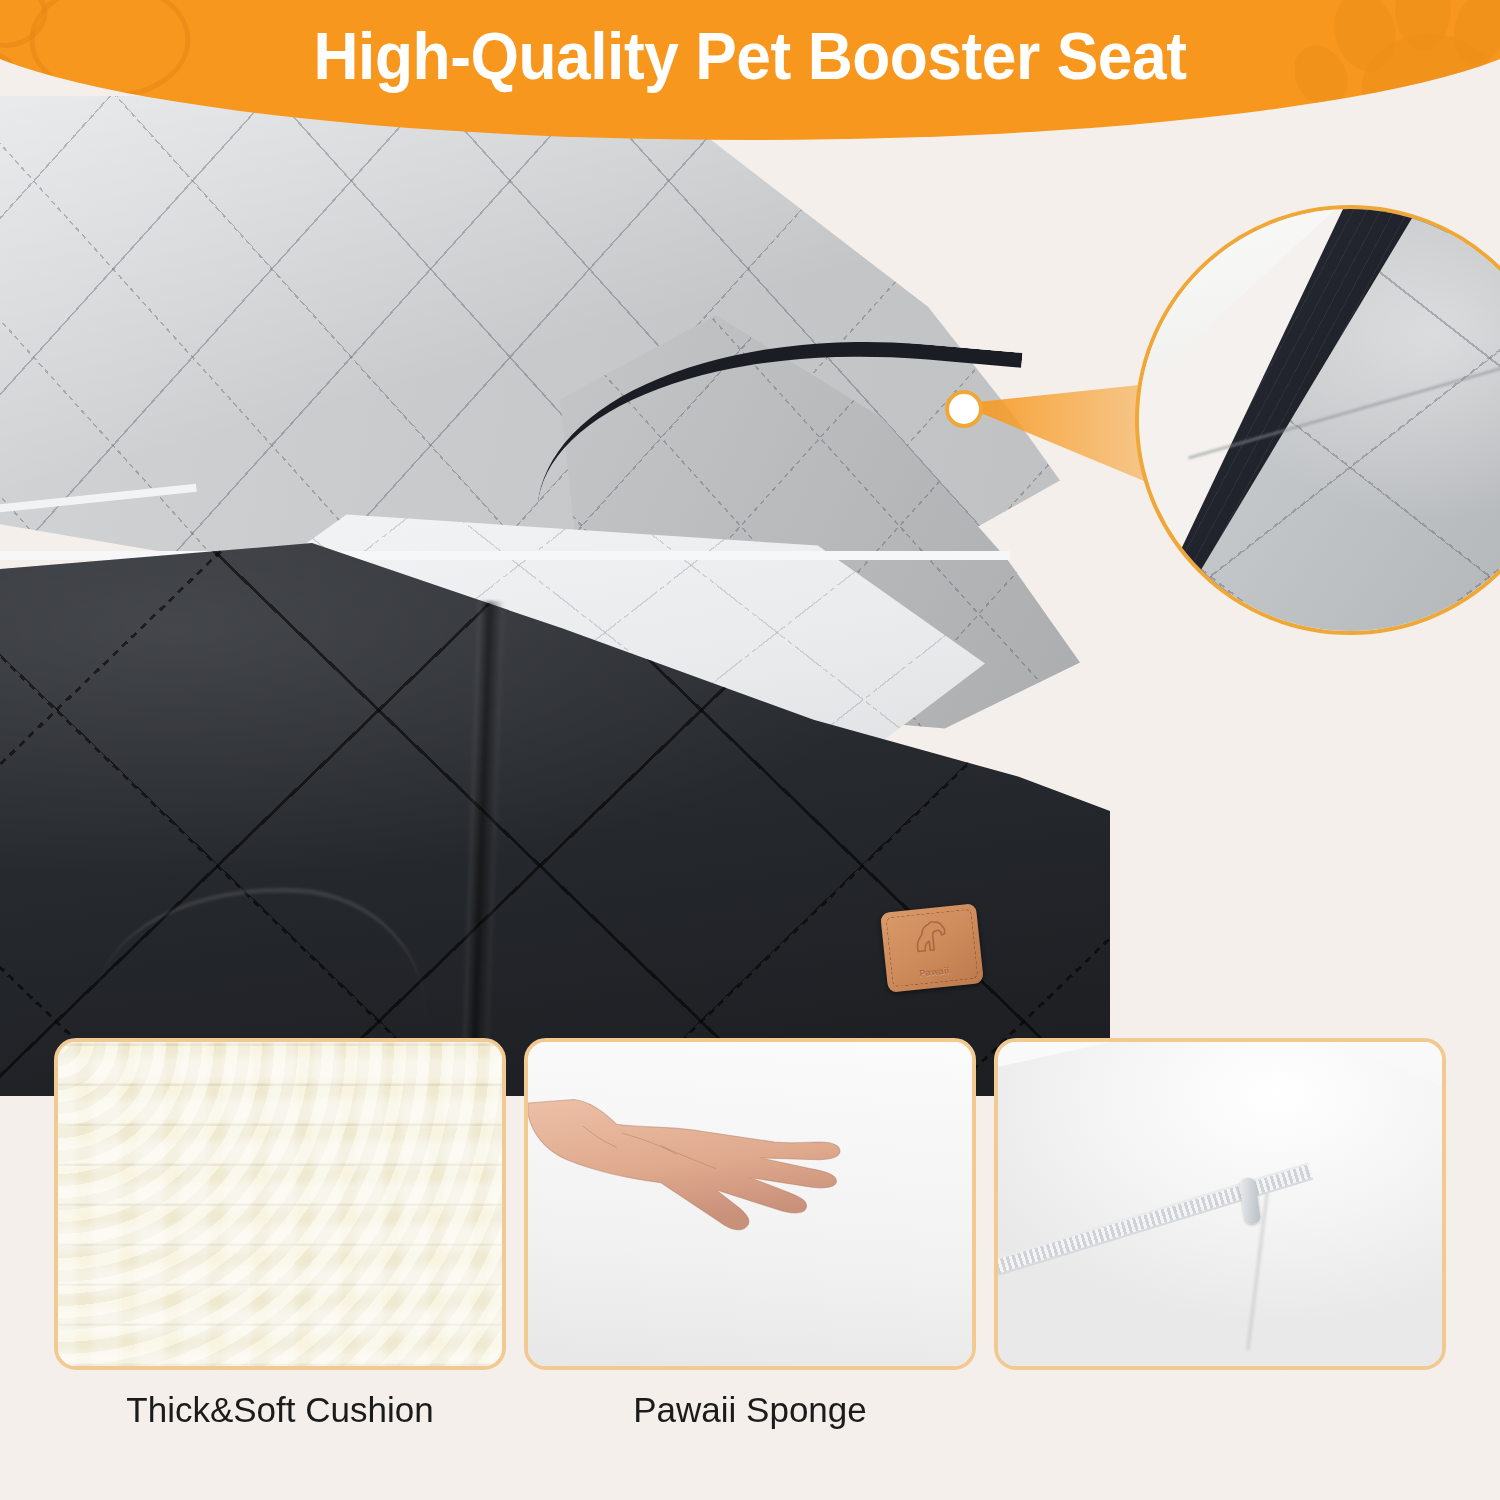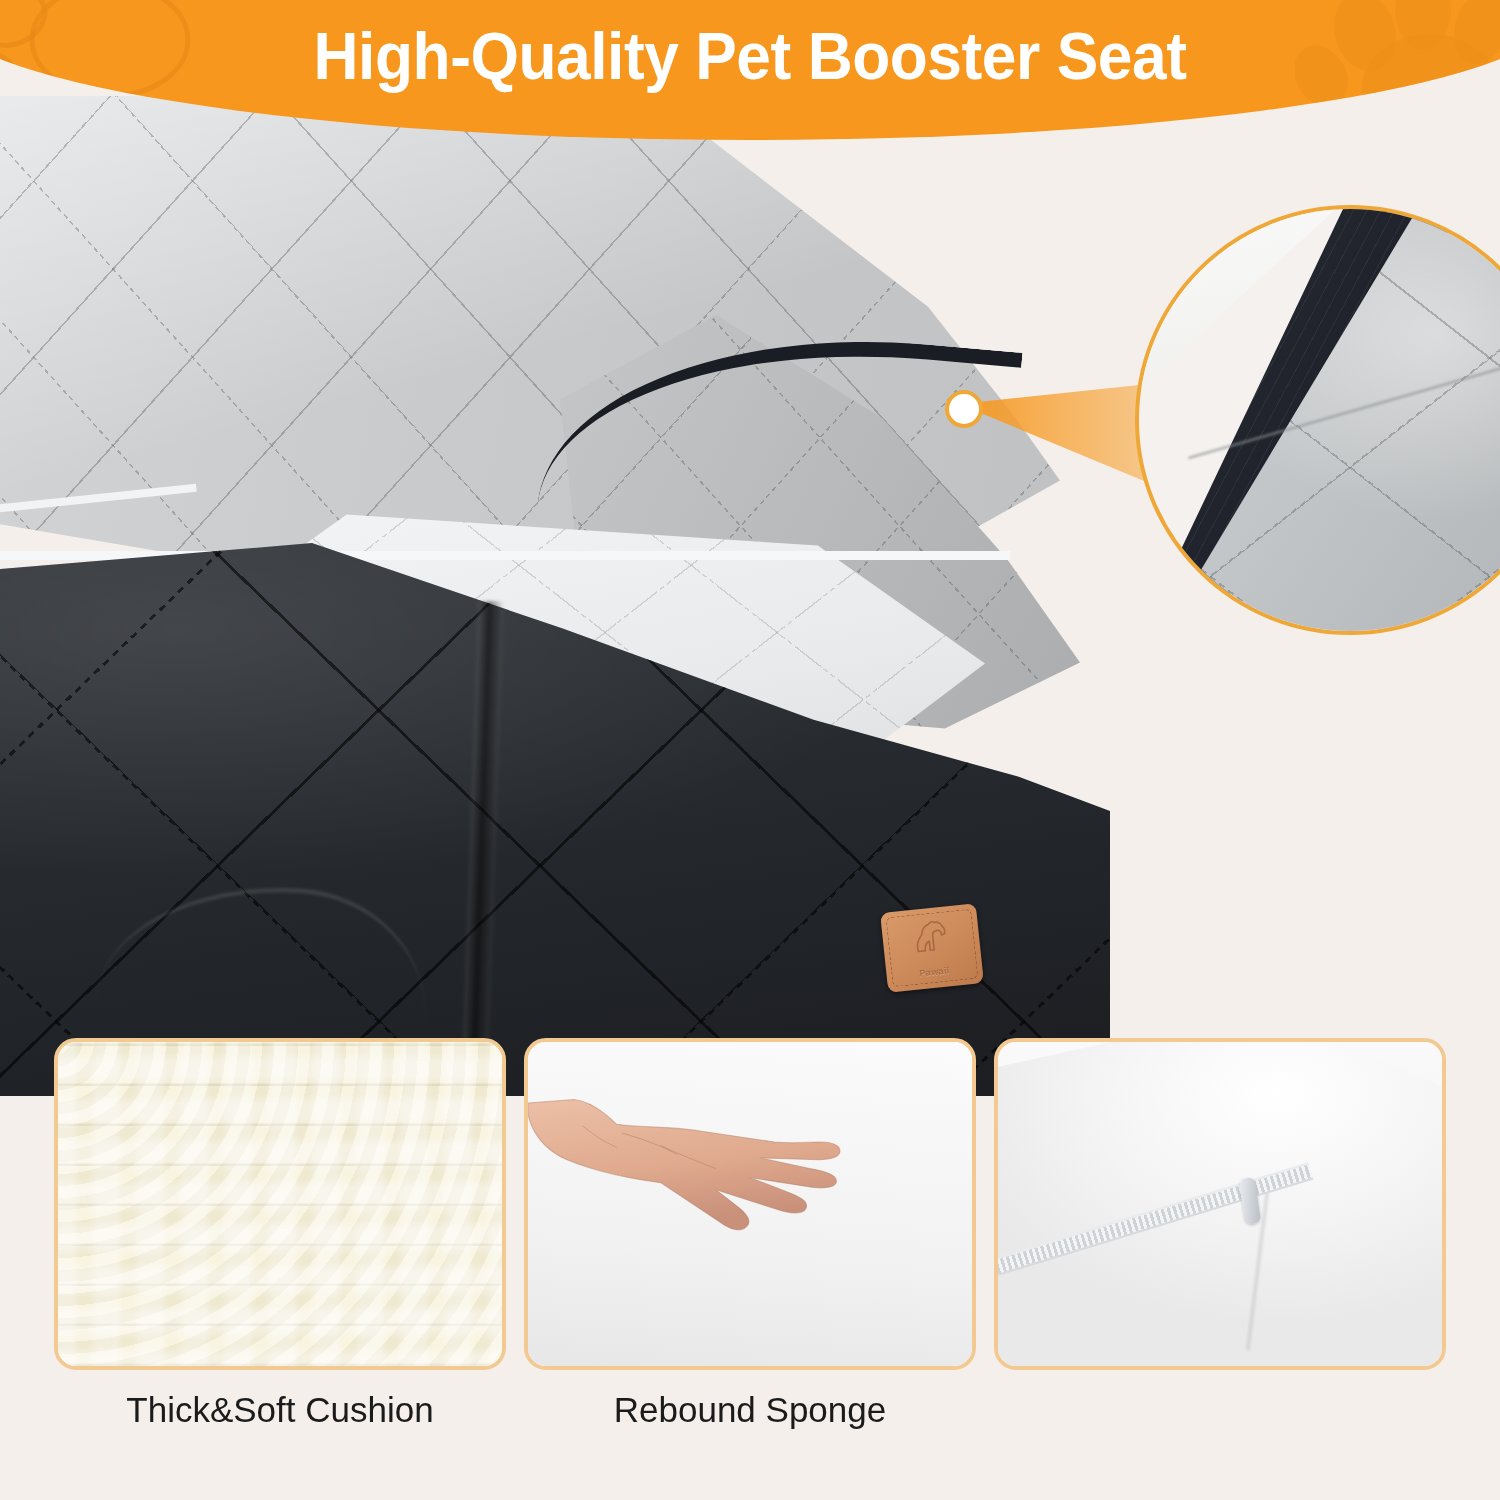--- a/index.html
+++ b/index.html
@@ -518,21 +518,21 @@
                      C240 164 228 161 216 152 L150 108
                      C120 104 78 96 44 82 C20 72 4 52 0 30 Z" fill="url(#skin2)" stroke="rgba(170,120,95,.45)" stroke-width="1.2"></path>
             <g stroke="rgba(165,118,94,.45)" stroke-width="1.1" fill="none">
               <path d="M106 52 C128 58 150 66 168 76"></path>
               <path d="M150 66 C170 76 192 84 212 92"></path>
               <path d="M62 44 C74 54 86 62 100 68"></path>
             </g>
           </svg>
         </div>
       </div>
-      <div class="thumb-cap">Rebound Sponge</div>
+      <div class="thumb-cap">Pawaii Sponge</div>
     </div>
 
     <div class="thumb">
       <div class="thumb-frame">
         <div class="zipcover">
           <div class="zc-blob"></div>
           <div class="zc-crease"></div>
           <div class="zc-zip"></div>
           <div class="zc-pull"></div>
         </div>

